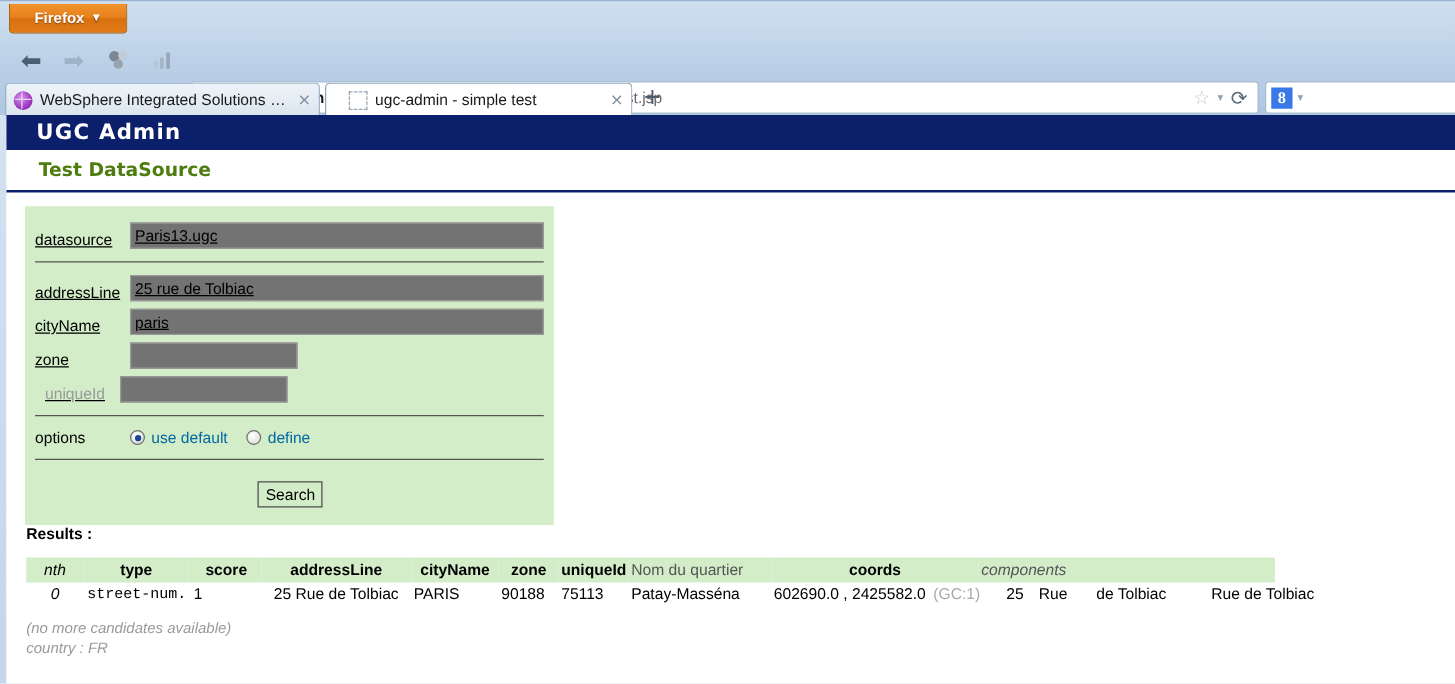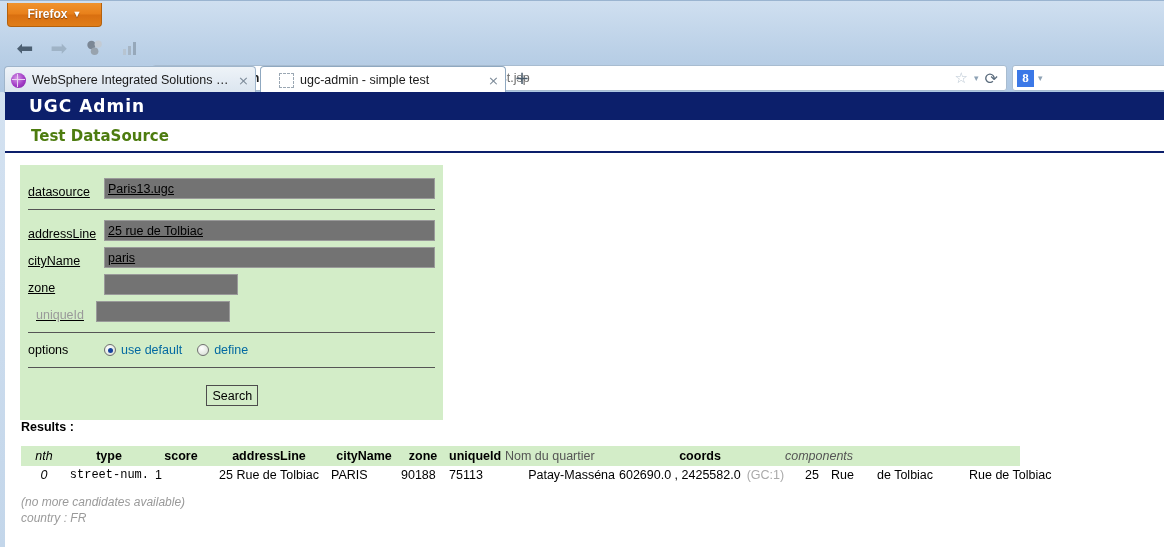--- a/index.html
+++ b/index.html
@@ -297,21 +297,21 @@
     padding: 2px 2px; color: #000;
     vertical-align: top; white-space: nowrap;
   }
   .c-nth    { width: 46px;  text-align: center; }
   .c-type   { width: 84px;  text-align: right; }
   .c-score  { width: 58px;  text-align: left; padding-left: 4px !important; }
   .c-addr   { width: 120px; text-align: center; }
   .c-city   { width: 70px;  text-align: left; }
   .c-zone   { width: 48px;  text-align: left; }
   .c-uid    { width: 56px;  text-align: left; }
-  .c-quart  { width: 114px; text-align: right; }
+  .c-quart  { width: 114px; text-align: left; }
   .c-coords { width: 166px; text-align: left; }
   .c-comp   { width: 237px; text-align: left; }
 
   td.c-nth { font-style: italic; }
   td.c-type { font-family: "Liberation Mono", monospace; font-size: 12px; }
   .coord-gc { color: #aaaaaa; margin-left: 6px; }
   .comp-cell span { display: inline-block; }
   .comp-num { width: 26px; margin-left: 20px; }
   .comp-rue { width: 46px; }
   .comp-street { width: 92px; }

